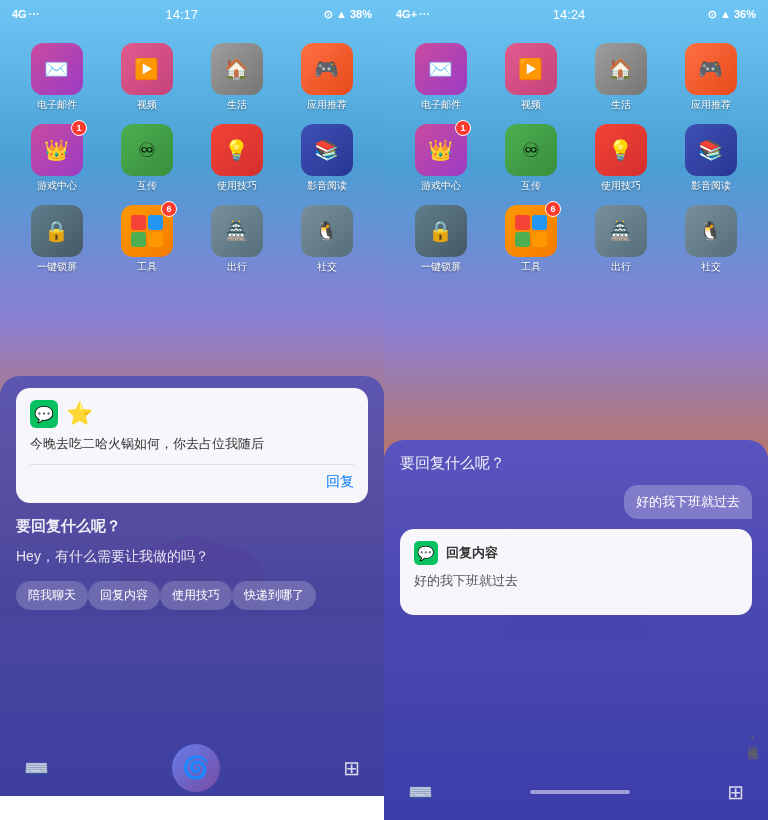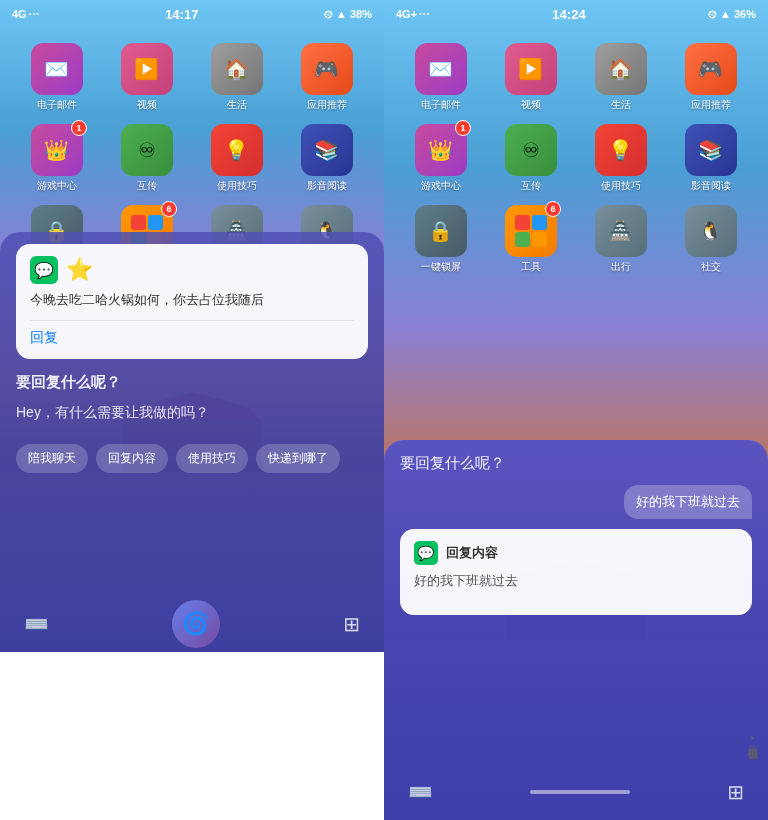--- a/index.html
+++ b/index.html
@@ -7,42 +7,42 @@
       width: 768px;
       height: 820px;
       display: flex;
       font-family: -apple-system, 'PingFang SC', 'Microsoft YaHei', sans-serif;
       overflow: hidden;
     }
 
     
     .phone-panel {
       width: 384px;
-      height: 652px;
+      height: 796px;
       position: relative;
       overflow: hidden;
       flex-shrink: 0;
     }
 
     
     .status-bar {
       position: absolute;
       top: 0; left: 0; right: 0;
       height: 28px;
       display: flex;
       align-items: center;
       justify-content: space-between;
       padding: 0 12px;
       z-index: 100;
       color: #fff;
       font-size: 11px;
       font-weight: 600;
     }
     .status-bar .left { display: flex; align-items: center; gap: 2px; }
-    .status-bar .center { font-size: 13px; font-weight: 700; }
+    .status-bar .center { font-size: 13px; font-weight: 400; }
     .status-bar .right { display: flex; align-items: center; gap: 3px; font-size: 11px; }
 
     
     .wallpaper {
       position: absolute;
       top: 0; left: 0; right: 0; bottom: 0;
       background: linear-gradient(180deg, #6ec6f5 0%, #4a9fd4 20%, #8b7fd4 40%, #c4734a 60%, #8b5a3a 75%, #4a6b8a 100%);
     }
 
     
@@ -146,43 +146,42 @@
       font-size: 16px;
     }
     .notif-star { font-size: 22px; }
     .notif-body {
       font-size: 13px;
       color: #333;
       line-height: 1.5;
       margin-bottom: 10px;
     }
     .notif-action {
-      text-align: left;
+      text-align: right;
       color: #007aff;
       font-size: 14px;
       padding-top: 8px;
       border-top: 1px solid #e0e0e0;
     }
 
     
     .assistant-title {
       font-size: 15px;
       color: rgba(255,255,255,0.9);
       font-weight: 600;
       margin-bottom: 10px;
     }
     .assistant-message {
       font-size: 14px;
       color: rgba(255,255,255,0.85);
-      margin-bottom: 21px;
+      margin-bottom: 14px;
       line-height: 1.5;
     }
     .quick-actions {
       display: flex;
-      gap: 8px;
       flex-wrap: nowrap;
       margin-bottom: 14px;
       overflow: hidden;
     }
     .quick-btn {
       background: rgba(255,255,255,0.2);
       border-radius: 16px;
       padding: 6px 12px;
       font-size: 12px;
       color: #fff;

